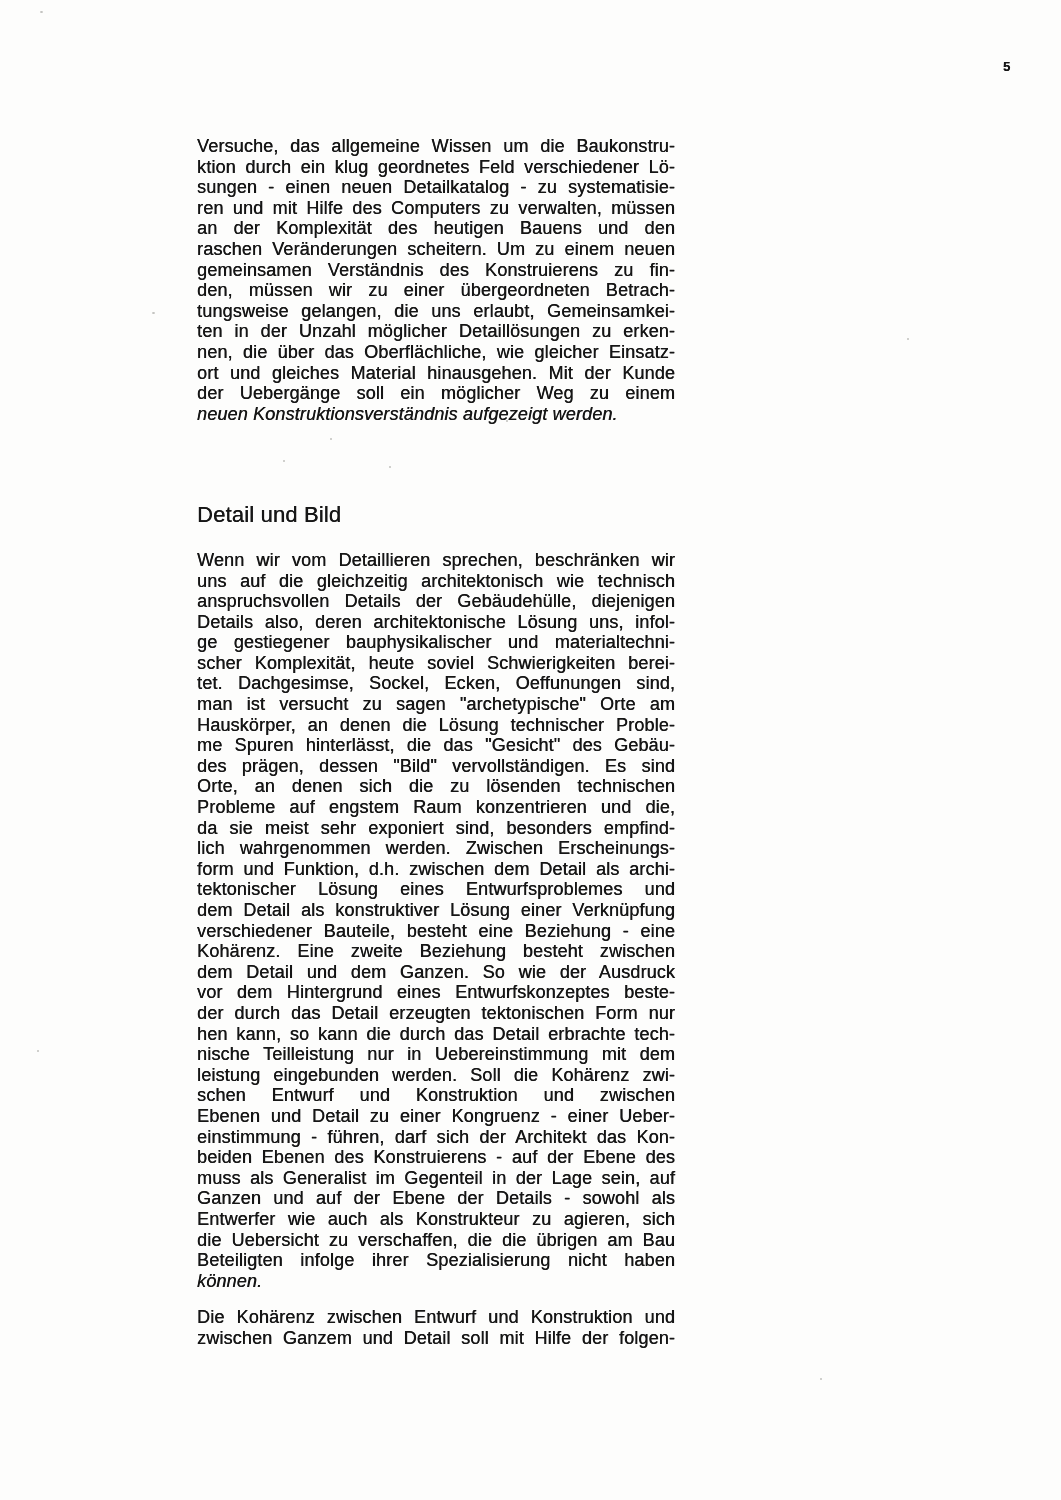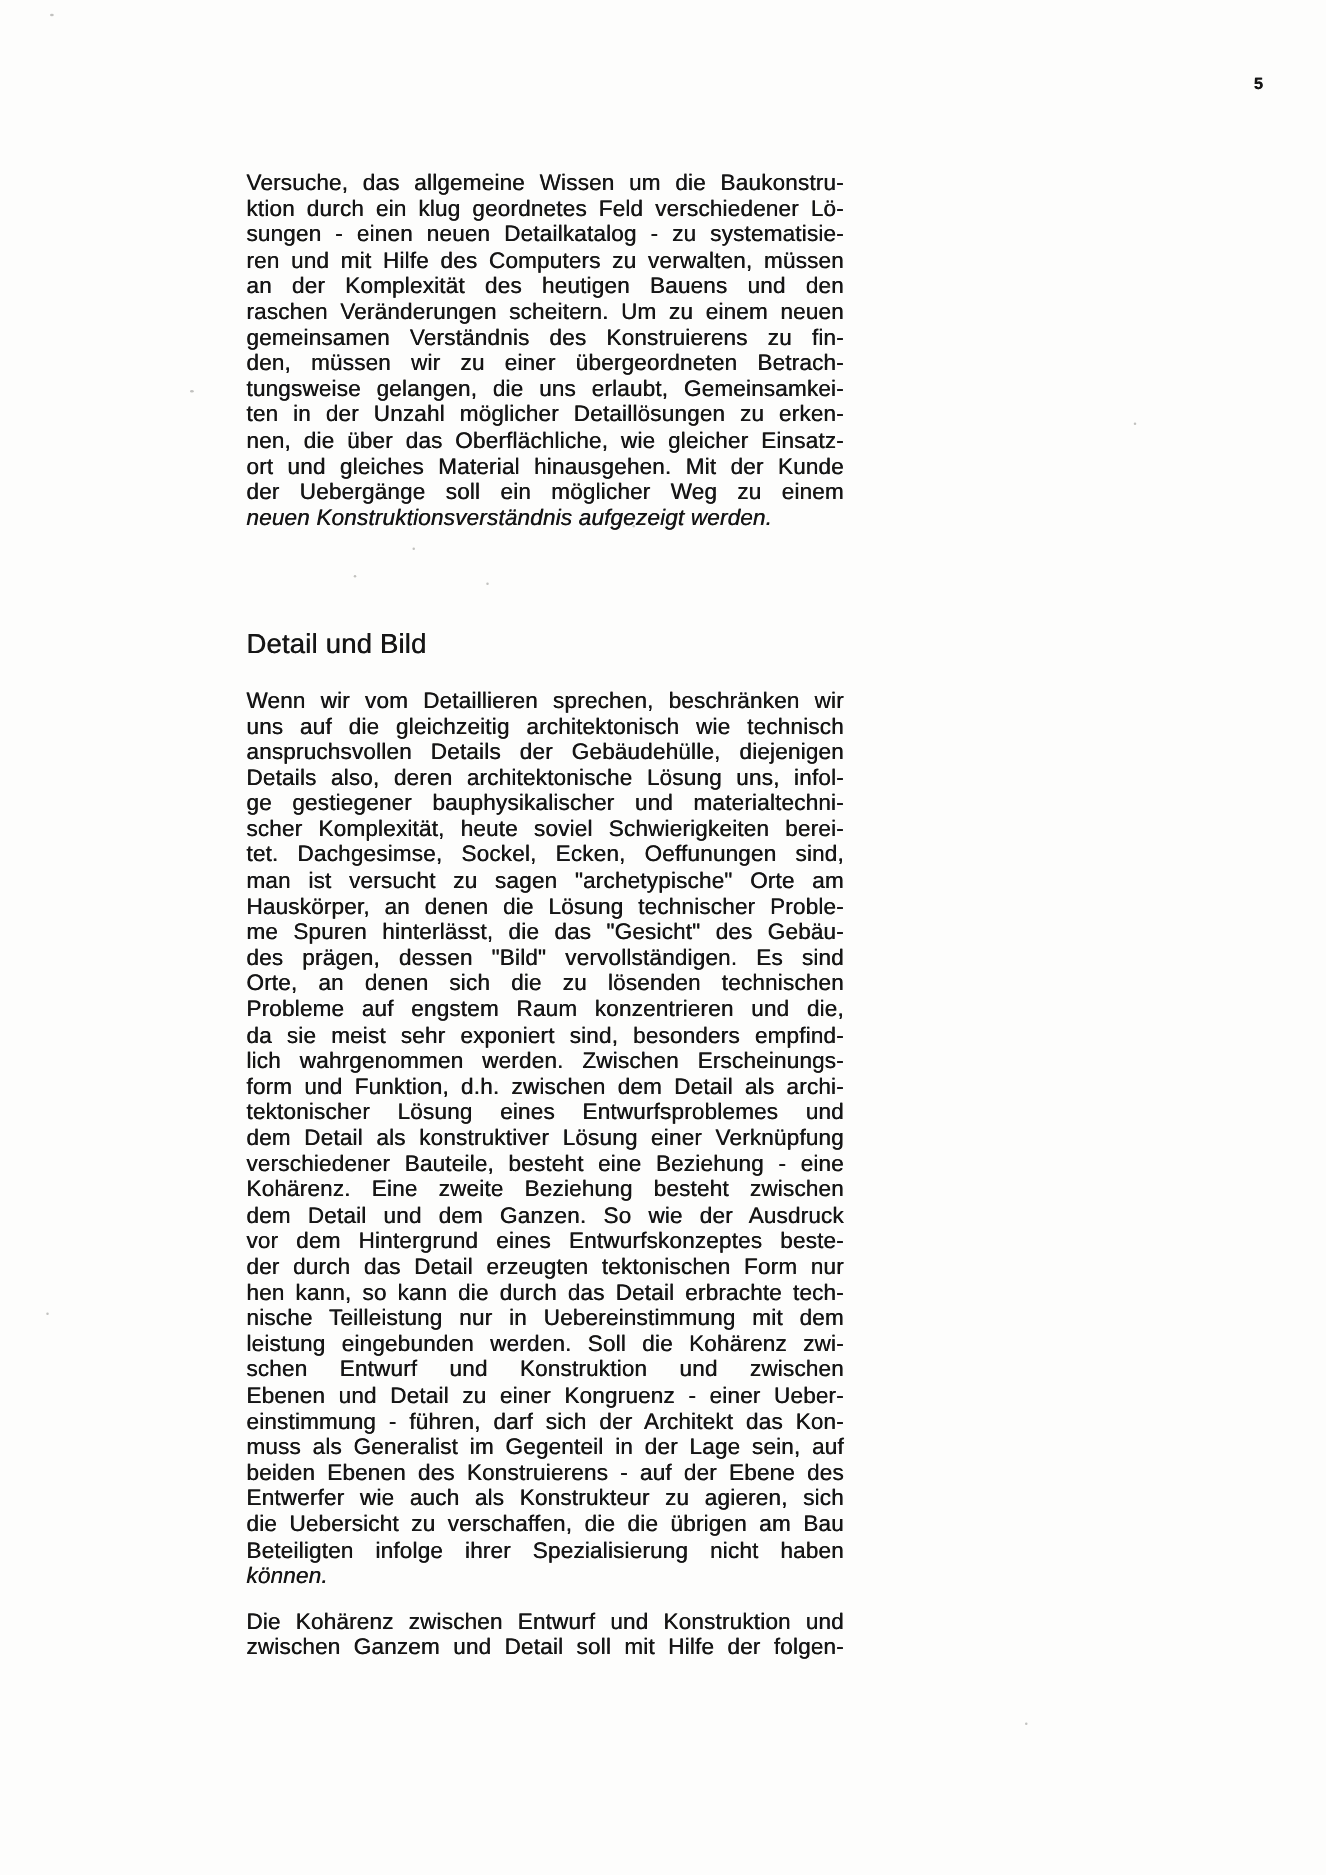--- a/index.html
+++ b/index.html
@@ -107,22 +107,23 @@
         <div class="line">Kohärenz. Eine zweite Beziehung besteht zwischen</div>
         <div class="line">dem Detail und dem Ganzen. So wie der Ausdruck</div>
         <div class="line">vor dem Hintergrund eines Entwurfskonzeptes beste-</div>
         <div class="line">der durch das Detail erzeugten tektonischen Form nur</div>
         <div class="line">hen kann, so kann die durch das Detail erbrachte tech-</div>
         <div class="line">nische Teilleistung nur in Uebereinstimmung mit dem</div>
         <div class="line">leistung eingebunden werden. Soll die Kohärenz zwi-</div>
         <div class="line">schen Entwurf und Konstruktion und zwischen</div>
         <div class="line">Ebenen und Detail zu einer Kongruenz - einer Ueber-</div>
         <div class="line">einstimmung - führen, darf sich der Architekt das Kon-</div>
+        <div class="line">beiden Ebenen des Konstruierens - auf der Ebene des</div>
         <div class="line">muss als Generalist im Gegenteil in der Lage sein, auf</div>
-        <div class="line">beiden Ebenen des Konstruierens - auf der Ebene des</div>
+        <div class="line">Ganzen und auf der Ebene der Details - sowohl als</div>
         <div class="line">Entwerfer wie auch als Konstrukteur zu agieren, sich</div>
         <div class="line">die Uebersicht zu verschaffen, die die übrigen am Bau</div>
         <div class="line">Beteiligten infolge ihrer Spezialisierung nicht haben</div>
         <div class="line">können.</div>
       </div>
 
     <div class="para para-3">
         <div class="line">Die Kohärenz zwischen Entwurf und Konstruktion und</div>
         <div class="line">zwischen Ganzem und Detail soll mit Hilfe der folgen-</div>
       </div>

